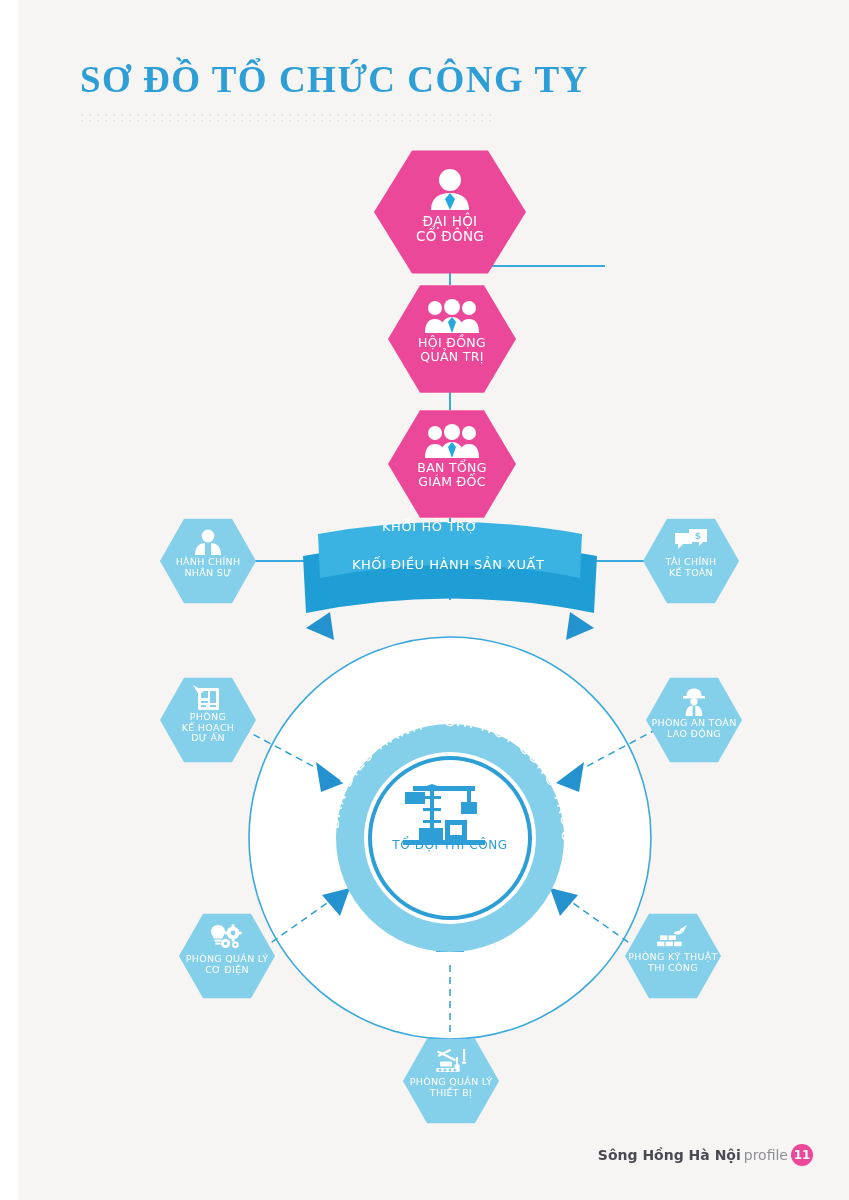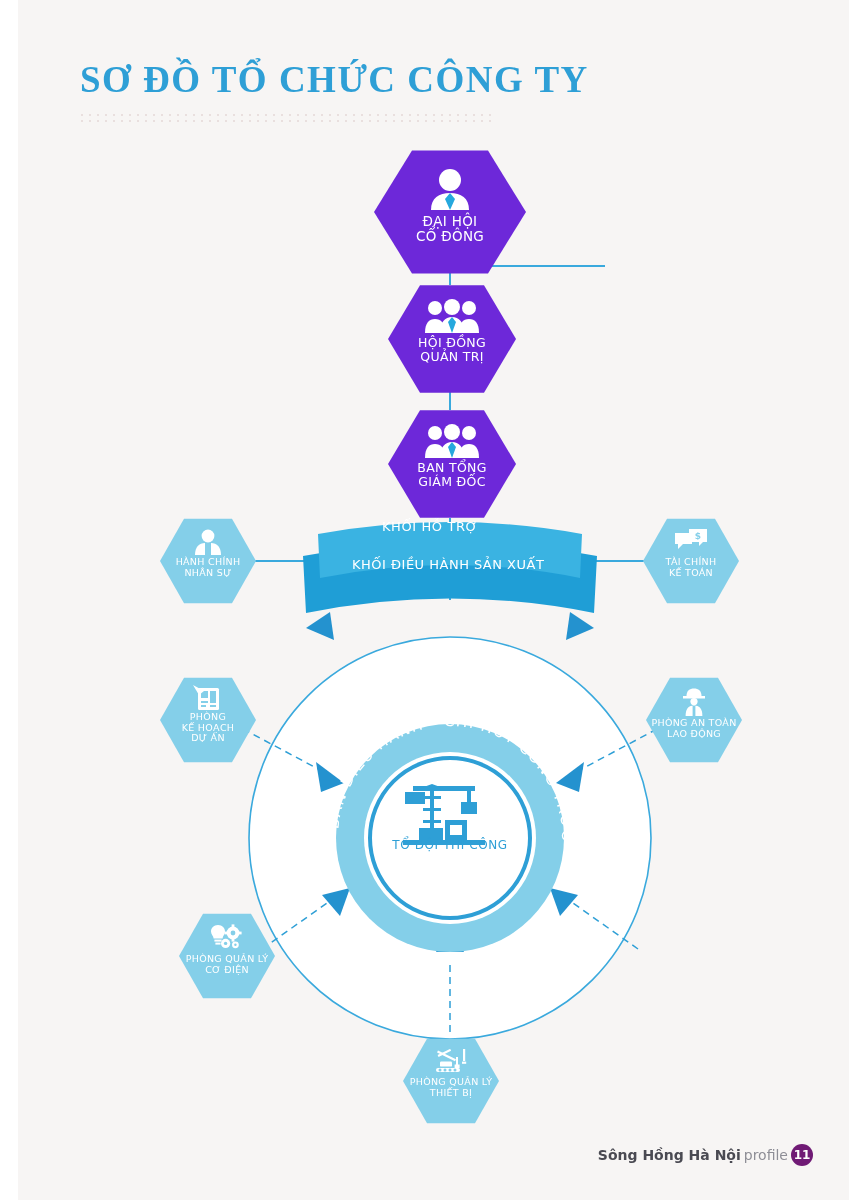--- a/index.html
+++ b/index.html
@@ -49,21 +49,21 @@
     -webkit-clip-path:polygon(25% 2%,75% 2%,100% 50%,75% 98%,25% 98%,0% 50%);
   }
   .hex .lbl{
     line-height:1.12;
     letter-spacing:.3px;
     white-space:pre-line;
     font-family:"DejaVu Sans", sans-serif;
   }
   .hex .ico{display:flex;align-items:center;justify-content:center;}
 
-  .hex-dark{background:#6d28d9;}
+  .hex-dark{background:#ec4899;}
   .hex-light{background:#84cfe9;}
 
   
   #hex-dai-hoi{left:374px;top:148px;width:152px;height:128px;}
   #hex-dai-hoi .ico{margin-top:20px;}
   #hex-dai-hoi .lbl{margin-top:4px;font-size:13.5px;}
 
   #hex-hoi-dong{left:388px;top:283px;width:128px;height:112px;}
   #hex-hoi-dong .ico{margin-top:16px;}
   #hex-hoi-dong .lbl{margin-top:3px;font-size:12.5px;}
@@ -128,21 +128,21 @@
   .footer .brand{
     font-size:14px;font-weight:bold;color:#4a4a52;
     font-family:"DejaVu Sans", sans-serif;
   }
   .footer .profile{
     font-size:14px;color:#8e8e96;
     font-family:"DejaVu Sans", sans-serif;
   }
   .footer .pagenum{
     width:22px;height:22px;border-radius:50%;
-    background:#701a75;color:#fff;
+    background:#ec4899;color:#fff;
     display:flex;align-items:center;justify-content:center;
     font-size:12px;font-weight:bold;
     font-family:"DejaVu Sans", sans-serif;
   }
 </style>
 </head>
 <body>
 
 <div class="page">
 
@@ -338,20 +338,36 @@
         <circle cx="14.6" cy="19.4" r="4.6"></circle>
         <circle cx="14.6" cy="19.4" r="1.7" fill="#84cfe9"></circle>
         <circle cx="24.4" cy="20.8" r="3.4"></circle>
         <circle cx="24.4" cy="20.8" r="1.2" fill="#84cfe9"></circle>
       </svg>
     </span>
     <span class="lbl">PHÒNG QUẢN LÝ
 CƠ ĐIỆN</span>
   </div>
 
+  <div class="hex hex-light" id="hex-ky-thuat">
+    <span class="ico">
+      <svg width="32" height="26" viewBox="0 0 32 26" fill="#ffffff">
+        <path d="M30 1 L23 5 L26 8.6 Z"></path>
+        <path d="M16.5 9.5 C19 6.2 23 6 25.6 8.6 C23 11.2 19 11 16.5 9.5 Z"></path>
+        <rect x="22.6" y="6.4" width="6" height="1.8" transform="rotate(-38 22.6 6.4)"></rect>
+        <rect x="3" y="11.4" width="7.4" height="4.6"></rect>
+        <rect x="11.6" y="11.4" width="7.4" height="4.6"></rect>
+        <rect x="0" y="17.6" width="7.4" height="4.6"></rect>
+        <rect x="8.6" y="17.6" width="7.4" height="4.6"></rect>
+        <rect x="17.2" y="17.6" width="7.4" height="4.6"></rect>
+      </svg>
+    </span>
+    <span class="lbl">PHÒNG KỸ THUẬT
+THI CÔNG</span>
+  </div>
 
   <div class="hex hex-light" id="hex-thiet-bi">
     <span class="ico">
       <svg width="34" height="26" viewBox="0 0 34 26" fill="#ffffff">
         <rect x="4" y="1.4" width="20" height="2.2" transform="rotate(26 4 1.4)"></rect>
         <rect x="3.6" y="6" width="14" height="2.2" transform="rotate(-26 3.6 6)"></rect>
         <rect x="22" y="8" width="2" height="8"></rect>
         <path d="M20.6 15.6 h5 v3.4 h-5 Z"></path>
         <rect x="6" y="12.6" width="12" height="5" rx="1.2"></rect>
         <rect x="2" y="19" width="24" height="4" rx="2"></rect>

